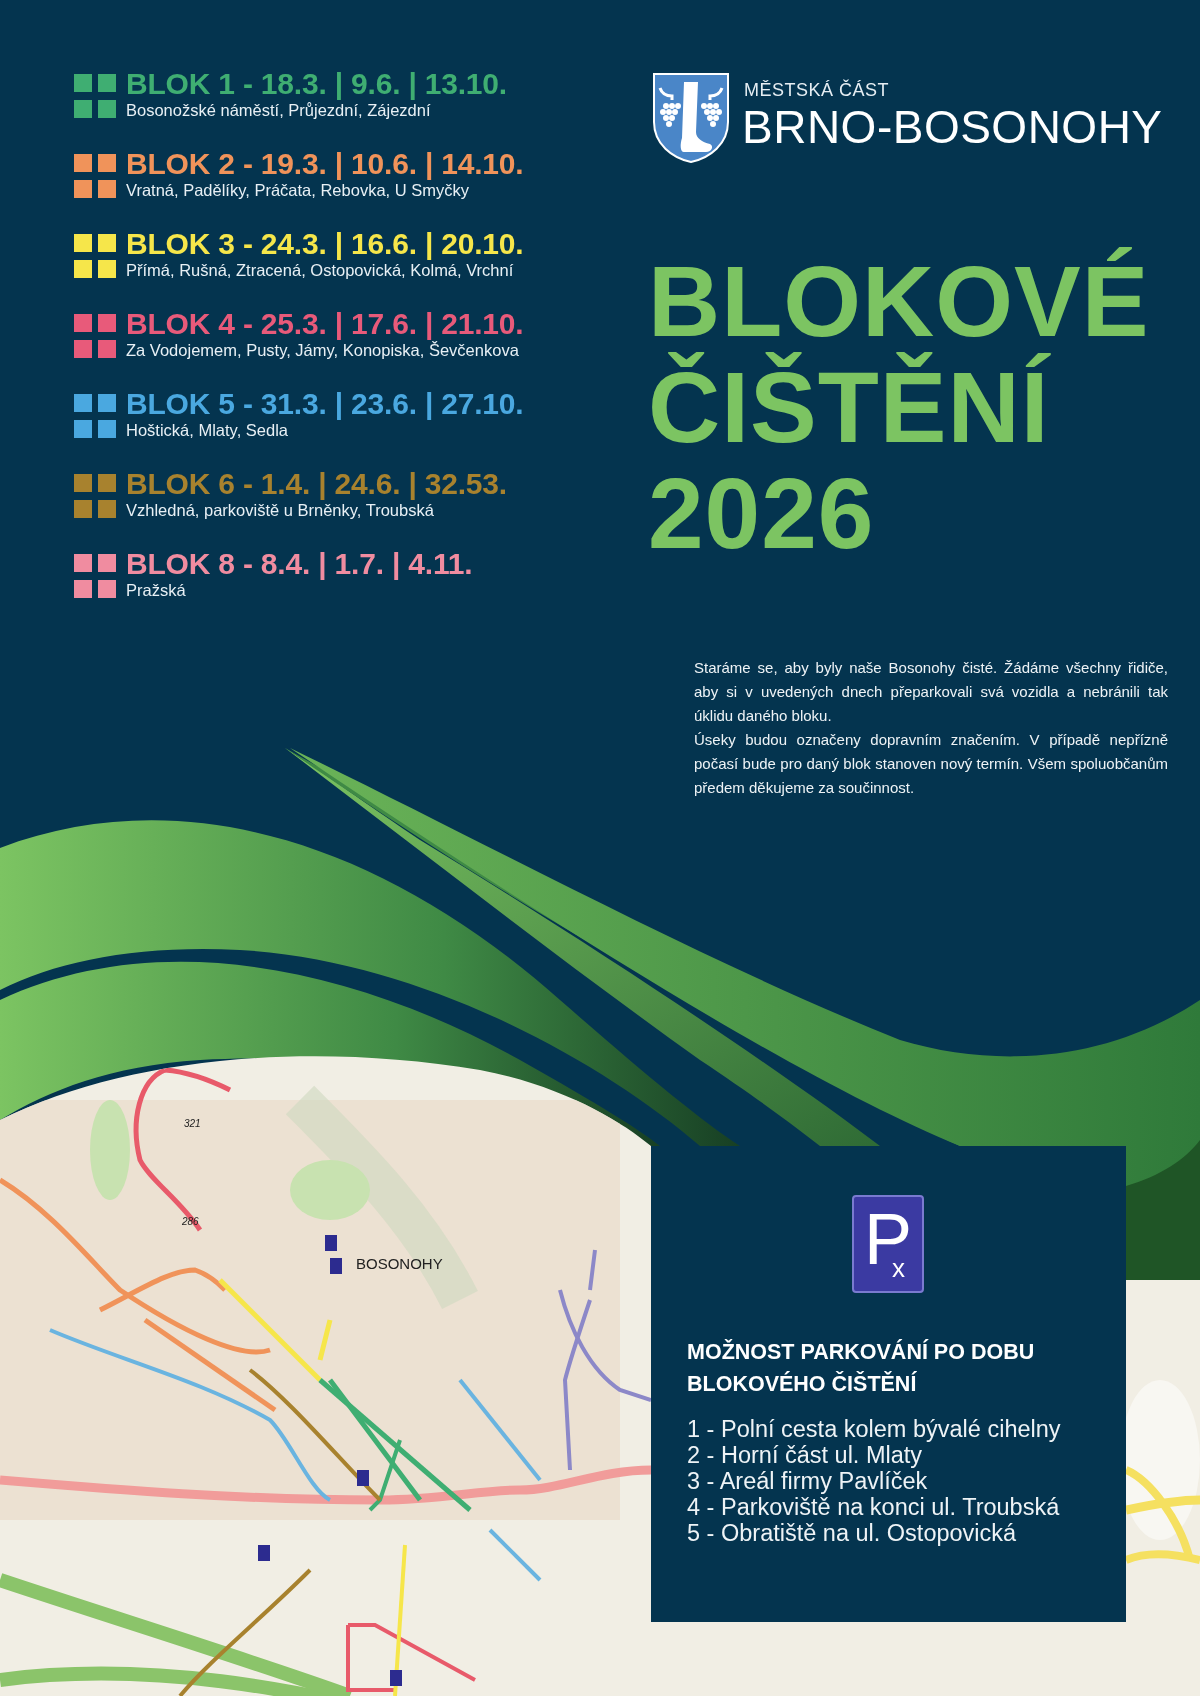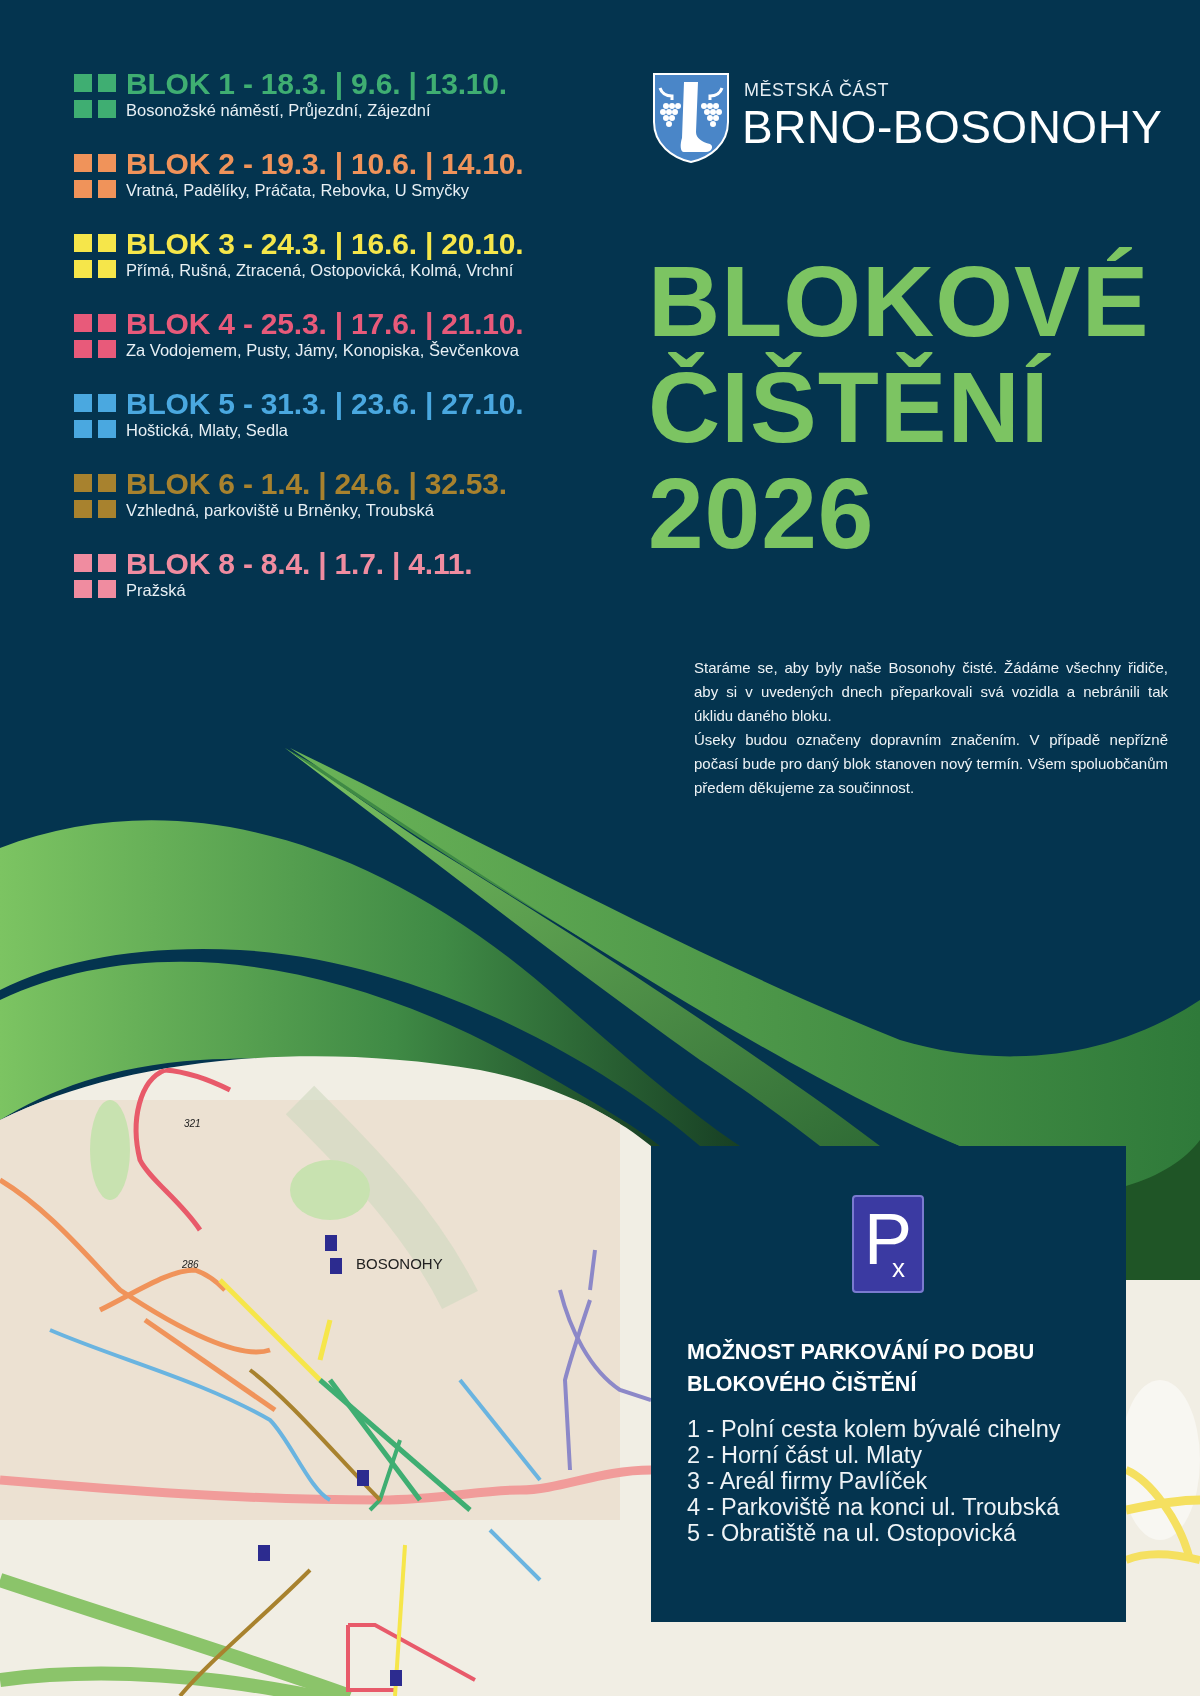--- a/index.html
+++ b/index.html
@@ -168,21 +168,21 @@
         <rect x="330" y="1258" width="12" height="16"></rect>
         <rect x="357" y="1470" width="12" height="16"></rect>
         <rect x="258" y="1545" width="12" height="16"></rect>
         <rect x="390" y="1670" width="12" height="16"></rect>
       </g>
     </g>
   </svg>
 
   <div class="map-label" style="left:348px; top:1255px; font-size:15px;margin-left:8px;">BOSONOHY</div>
   <div class="map-label" style="left:184px; top:1118px; font-size:10px; font-style:italic;">321</div>
-  <div class="map-label" style="left:182px; top:1259px; font-size:10px; font-style:italic;">286</div>
+  <div class="map-label" style="left:182px; top:1216px; font-size:10px; font-style:italic;">286</div>
 
   <div class="schedule">
     <div class="blok">
       <div class="swatches">
         <span class="sw a" style="background:#3fae72"></span>
           <span class="sw b" style="background:#3fae72"></span>
         <span class="sw c" style="background:#3fae72"></span>
           <span class="sw d" style="background:#3fae72"></span>
       </div>
       <div class="blok-title" style="color:#3fae72">BLOK 1 - 18.3. | 9.6. | 13.10.</div>

